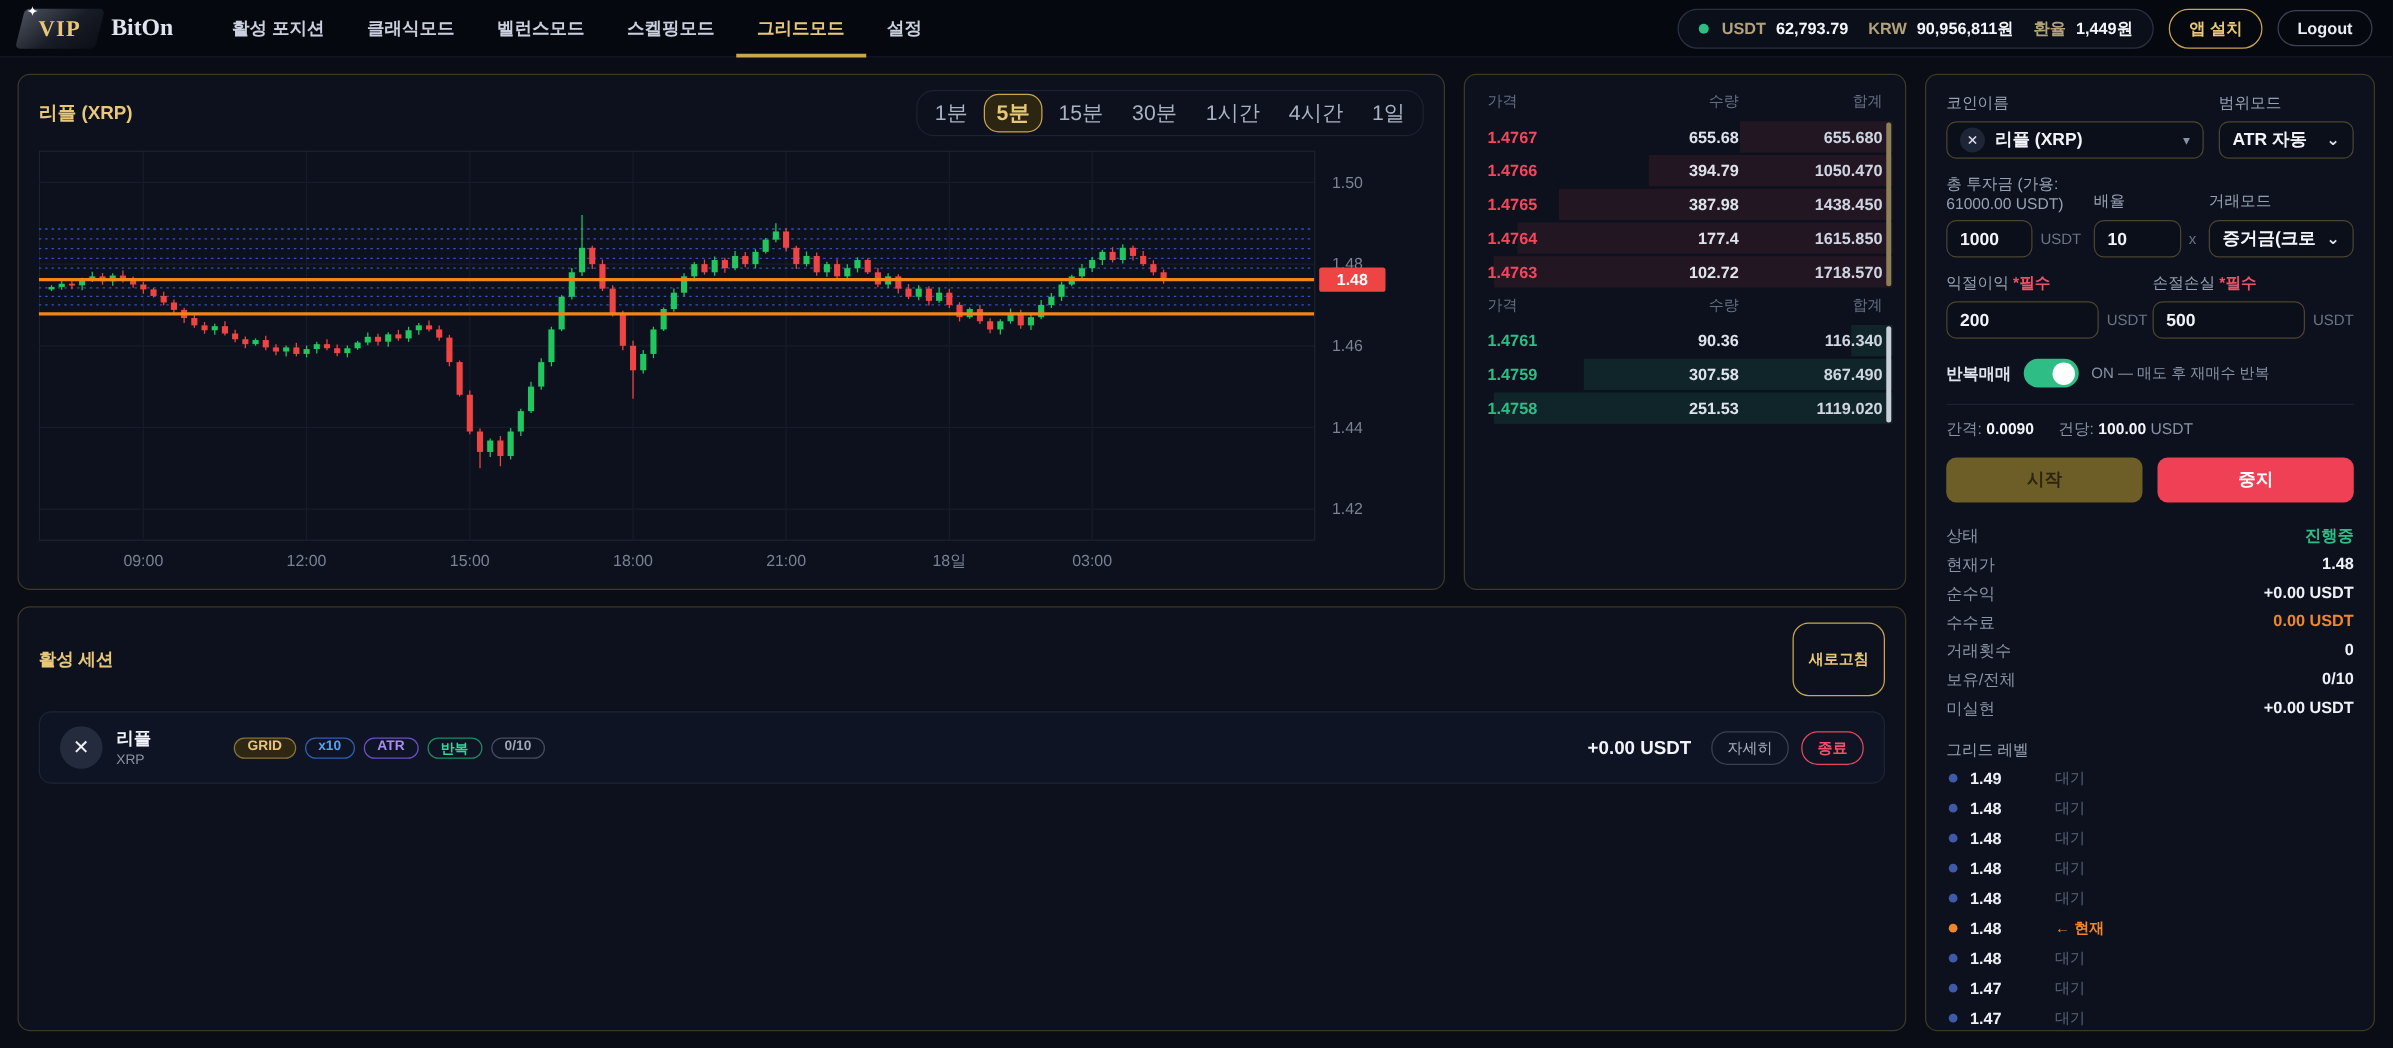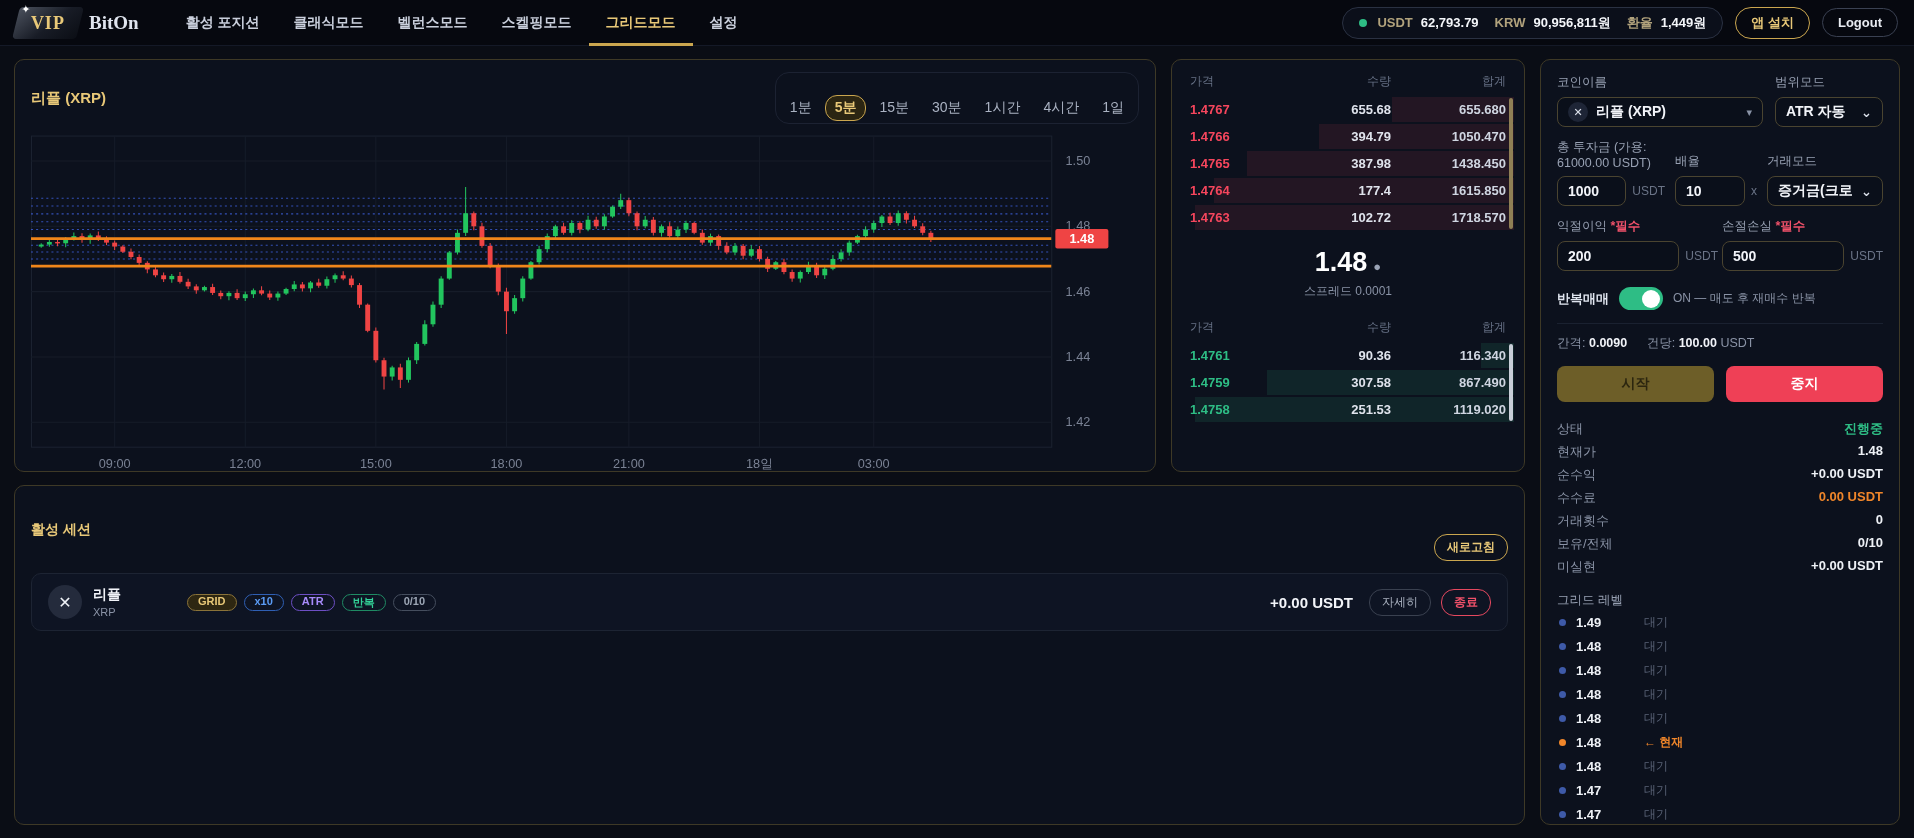--- a/index.html
+++ b/index.html
@@ -34,21 +34,21 @@
   .main { padding:13px 14px; display:grid; grid-template-columns:1fr 360px; gap:15px; height:792px; }
   .left-col { display:flex; flex-direction:column; gap:13px; min-width:0; }
   .top-row { display:grid; grid-template-columns:1fr 354px; gap:15px; }
   .panel { background:#0c111d; border:1px solid #3e3926; border-radius:10px; }
 
   
   .chart-panel { height:413px; padding:12px 16px; }
   .chart-head { display:flex; align-items:center; justify-content:space-between; }
   .chart-title { color:#e8c878; font-size:15px; font-weight:bold; }
   .tf-group { display:flex; align-items:center; gap:3px; border:1px solid #1c2232; border-radius:14px; padding:2px 4px; }
-  .tf { font-size:14px; color:#aab2c2; padding:3px 9px; border-radius:12px; border:1px solid transparent; cursor:pointer;margin-top:20px; }
+  .tf { font-size:17px; color:#aab2c2; padding:3px 9px; border-radius:12px; border:1px solid transparent; cursor:pointer; }
   .tf.active { color:#e8c878; background:#2b2512; border-color:#caa64f; font-weight:bold; }
   .chart-plot { margin-top:10px; height:348px; }
 
   
   .ob-panel { height:413px; padding:8px 10px; display:flex; flex-direction:column; font-size:13px; }
   .ob-head { display:grid; grid-template-columns:86px 1fr 1fr; padding:5px 8px 6px; color:#667085; font-size:12px; }
   .ob-head span:nth-child(2), .ob-head span:nth-child(3) { text-align:right; }
   .ob-rows { position:relative; }
   .ob-row { display:grid; grid-template-columns:86px 1fr 1fr; padding:6px 8px; position:relative; font-weight:bold; cursor:pointer; }
   .ob-row .depth { position:absolute; right:0; top:1px; bottom:1px; z-index:0; }
@@ -64,21 +64,21 @@
   .ob-thumb.light { background:#c9ced8; }
   .ob-mid { text-align:center; padding:12px 0 10px; margin:4px 0; }
   .ob-mid .px { font-size:27px; font-weight:bold; color:#ffffff; }
   .ob-mid .mdot { font-size:13px; color:#9aa3b5; margin-left:6px; }
   .ob-mid .spread { margin-top:5px; font-size:12px; color:#8a93a6; }
 
   
   .sessions-panel { flex:1; padding:12px 16px; }
   .sess-head { display:flex; align-items:center; justify-content:space-between; }
   .sess-title { color:#e8c878; font-size:14px; font-weight:bold; }
-  .btn-refresh { border:1px solid #caa64f; color:#e8c878; border-radius:13px; padding:4px 12px; font-size:12px; font-weight:bold; background:transparent; cursor:pointer;margin-top:36px; }
+  .btn-refresh { border:1px solid #caa64f; color:#e8c878; border-radius:13px; padding:20px 12px; font-size:12px; font-weight:bold; background:transparent; cursor:pointer; }
   .session-row { margin-top:12px; border:1px solid #1d2433; background:#0e1423; border-radius:10px;
     height:58px; display:flex; align-items:center; padding:0 16px; }
   .coin-ic { width:34px; height:34px; border-radius:50%; background:#242b3c; color:#eef1f6;
     display:flex; align-items:center; justify-content:center; font-size:16px; font-weight:bold; }
   .coin-names { margin-left:11px; }
   .coin-names .n1 { font-size:14px; font-weight:bold; color:#f2f4f9; }
   .coin-names .n2 { font-size:11px; color:#8a93a6; margin-top:2px; }
   .badges { display:flex; gap:7px; margin-left:66px; }
   .badge { font-size:11px; font-weight:bold; border-radius:11px; padding:0 10px; border:1px solid transparent; }
   .badge.gold { background:#2e2712; color:#e8c878; border-color:#8a7339; }
@@ -481,24 +481,20 @@
               <span class="qty">177.4</span>
               <span class="tot">1615.850</span>
             </div>
             <div class="ob-row ask">
               <div class="depth" style="width: 96%;"></div>
               <span class="price">1.4763</span>
               <span class="qty">102.72</span>
               <span class="tot">1718.570</span>
             </div>
           </div>
-        <div class="ob-mid">
-          <span class="px">1.48</span><span class="mdot">●</span>
-          <div class="spread">스프레드 0.0001</div>
-        </div>
         <div class="ob-head" id="obHeadBid">
             <span>가격</span>
             <span>수량</span>
             <span>합계</span>
           </div>
         <div class="ob-rows" id="obBids">
           <div class="ob-thumb light"></div>
             <div class="ob-row bid">
               <div class="depth" style="width: 9.98073%;"></div>
               <span class="price">1.4761</span>

